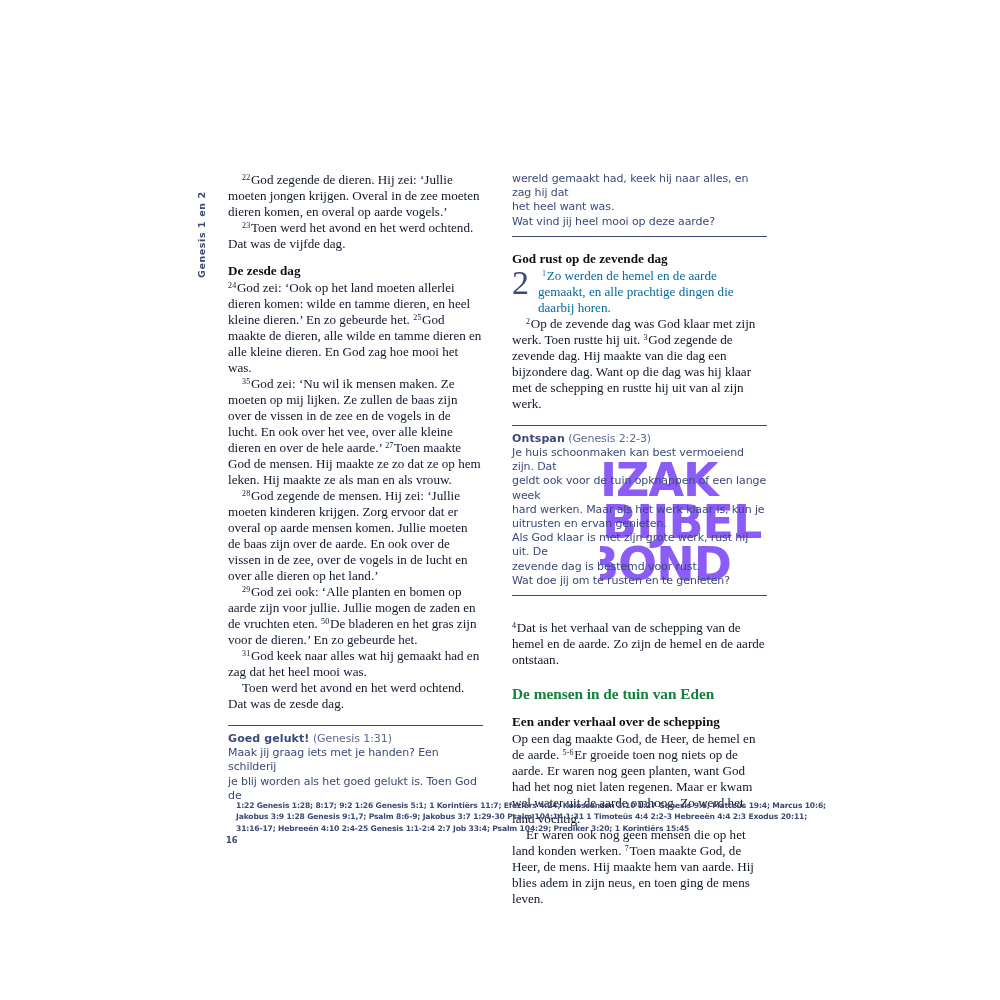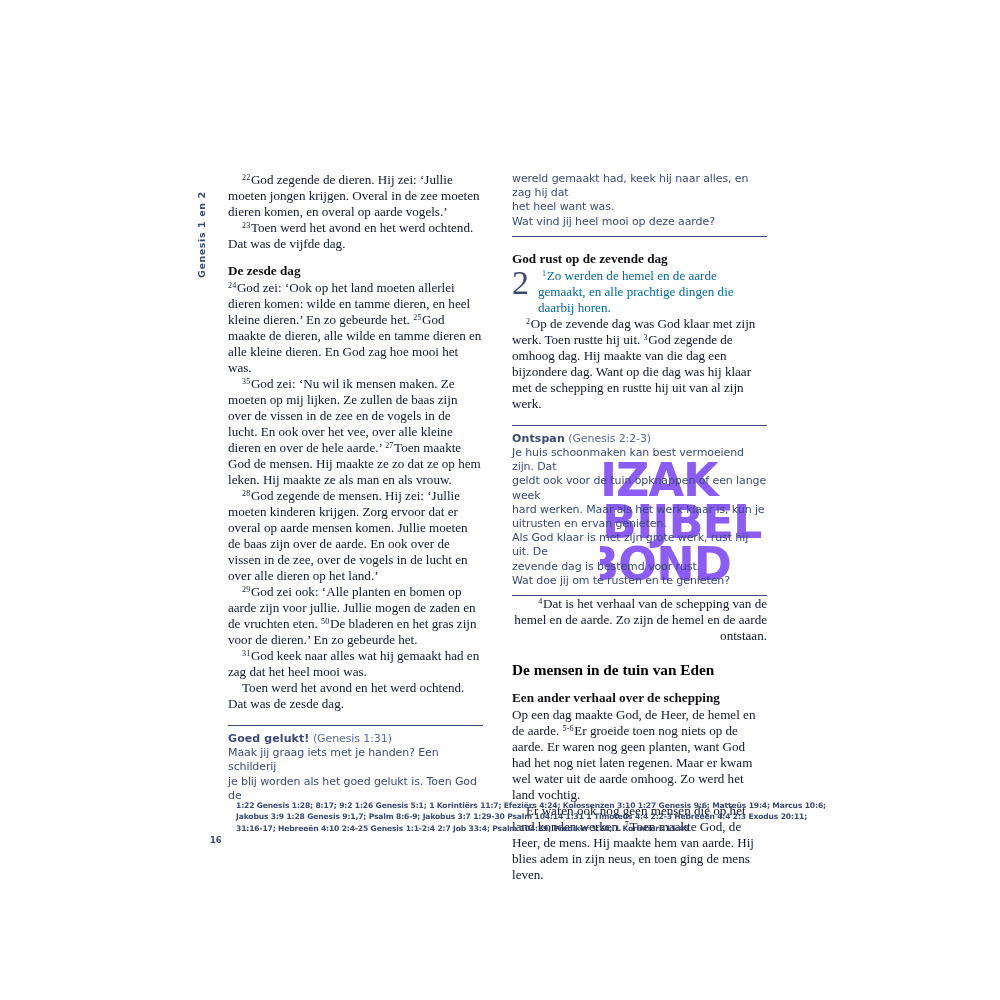--- a/index.html
+++ b/index.html
@@ -94,21 +94,21 @@
     line-height: 16px;
     font-weight: 700;
     color: #101014;
     font-family: "Liberation Serif", serif;
   }
   h2.section {
     margin: 16px 0 2px 0;
     font-size: 15.3px;
     line-height: 19px;
     font-weight: 700;
-    color: #000000;
+    color: #15803d;
     font-family: "Liberation Serif", serif;
   }
 
   
   .chapter-block { position: relative; min-height: 34px; }
   .dropcap {
     position: absolute;
     left: 0;
     top: -2px;
     font-size: 34px;
@@ -172,21 +172,21 @@
     font-size: 7.6px;
     line-height: 11.4px;
     letter-spacing: -0.15px;
     z-index: 2;
     font-weight: bold;
   }
   .footnotes .fn-line { white-space: nowrap; }
 
   .pageno {
     position: absolute;
-    left: 210px;
+    left: 226px;
     top: 835px;
     color: #3c4a73;
     font-family: "DejaVu Sans", sans-serif;
     font-weight: 700;
     font-size: 8.4px;
     z-index: 2;
   }
 </style>
 </head>
 <body>
@@ -239,36 +239,36 @@
       <div class="rule-bottom"></div>
     </div>
 
     <h3 class="sub" style="margin-top:14px;">God rust op de zevende dag</h3>
 
     <div class="chapter-block">
       <span class="dropcap">2</span>
       <p class="chapter-para"><sup class="v">1</sup><span>Zo werden de hemel en de aarde gemaakt, en alle prachtige dingen die daarbij horen.</span></p>
     </div>
 
-    <p class="body"><sup class="v">2</sup><span>Op de zevende dag was God klaar met zijn werk. Toen rustte hij uit.</span> <sup class="v">3</sup><span>God zegende de omhoog dag. Hij maakte van die dag een bijzondere dag. Want op die dag was hij klaar met de schepping en rustte hij uit van al zijn werk.</span></p>
+    <p class="body"><sup class="v">2</sup><span>Op de zevende dag was God klaar met zijn werk. Toen rustte hij uit.</span> <sup class="v">3</sup><span>God zegende de zevende dag. Hij maakte van die dag een bijzondere dag. Want op die dag was hij klaar met de schepping en rustte hij uit van al zijn werk.</span></p>
 
     <div class="bluebox">
       <div class="rule"></div>
       <p><span class="bb-title">Ontspan</span> <span class="bb-ref">(Genesis 2:2-3)</span></p>
       <p>Je huis schoonmaken kan best vermoeiend zijn. Dat</p>
       <p>geldt ook voor de tuin opknappen of een lange week</p>
       <p>hard werken. Maar als het werk klaar is, kun je</p>
       <p>uitrusten en ervan genieten.</p>
       <p>Als God klaar is met zijn grote werk, rust hij uit. De</p>
       <p>zevende dag is bestemd voor rust.</p>
       <p>Wat doe jij om te rusten en te genieten?</p>
       <div class="rule-bottom"></div>
     </div>
 
-    <p class="body noindent" style="margin-top:0;text-align:right;"><sup class="v">4</sup><span>Dat is het verhaal van de schepping van de hemel en de aarde. Zo zijn de hemel en de aarde ontstaan.</span></p>
+    <p class="body noindent" style="margin-top:24px;"><sup class="v">4</sup><span>Dat is het verhaal van de schepping van de hemel en de aarde. Zo zijn de hemel en de aarde ontstaan.</span></p>
 
     <h2 class="section">De mensen in de tuin van Eden</h2>
 
     <h3 class="sub">Een ander verhaal over de schepping</h3>
 
     <p class="body noindent"><span>Op een dag maakte God, de Heer, de hemel en de aarde.</span> <sup class="v">5-6</sup><span>Er groeide toen nog niets op de aarde. Er waren nog geen planten, want God had het nog niet laten regenen. Maar er kwam wel water uit de aarde omhoog. Zo werd het land vochtig.</span></p>
 
     <p class="body"><span>Er waren ook nog geen mensen die op het land konden werken.</span> <sup class="v">7</sup><span>Toen maakte God, de Heer, de mens. Hij maakte hem van aarde. Hij blies adem in zijn neus, en toen ging de mens leven.</span></p>
 
   </div>

